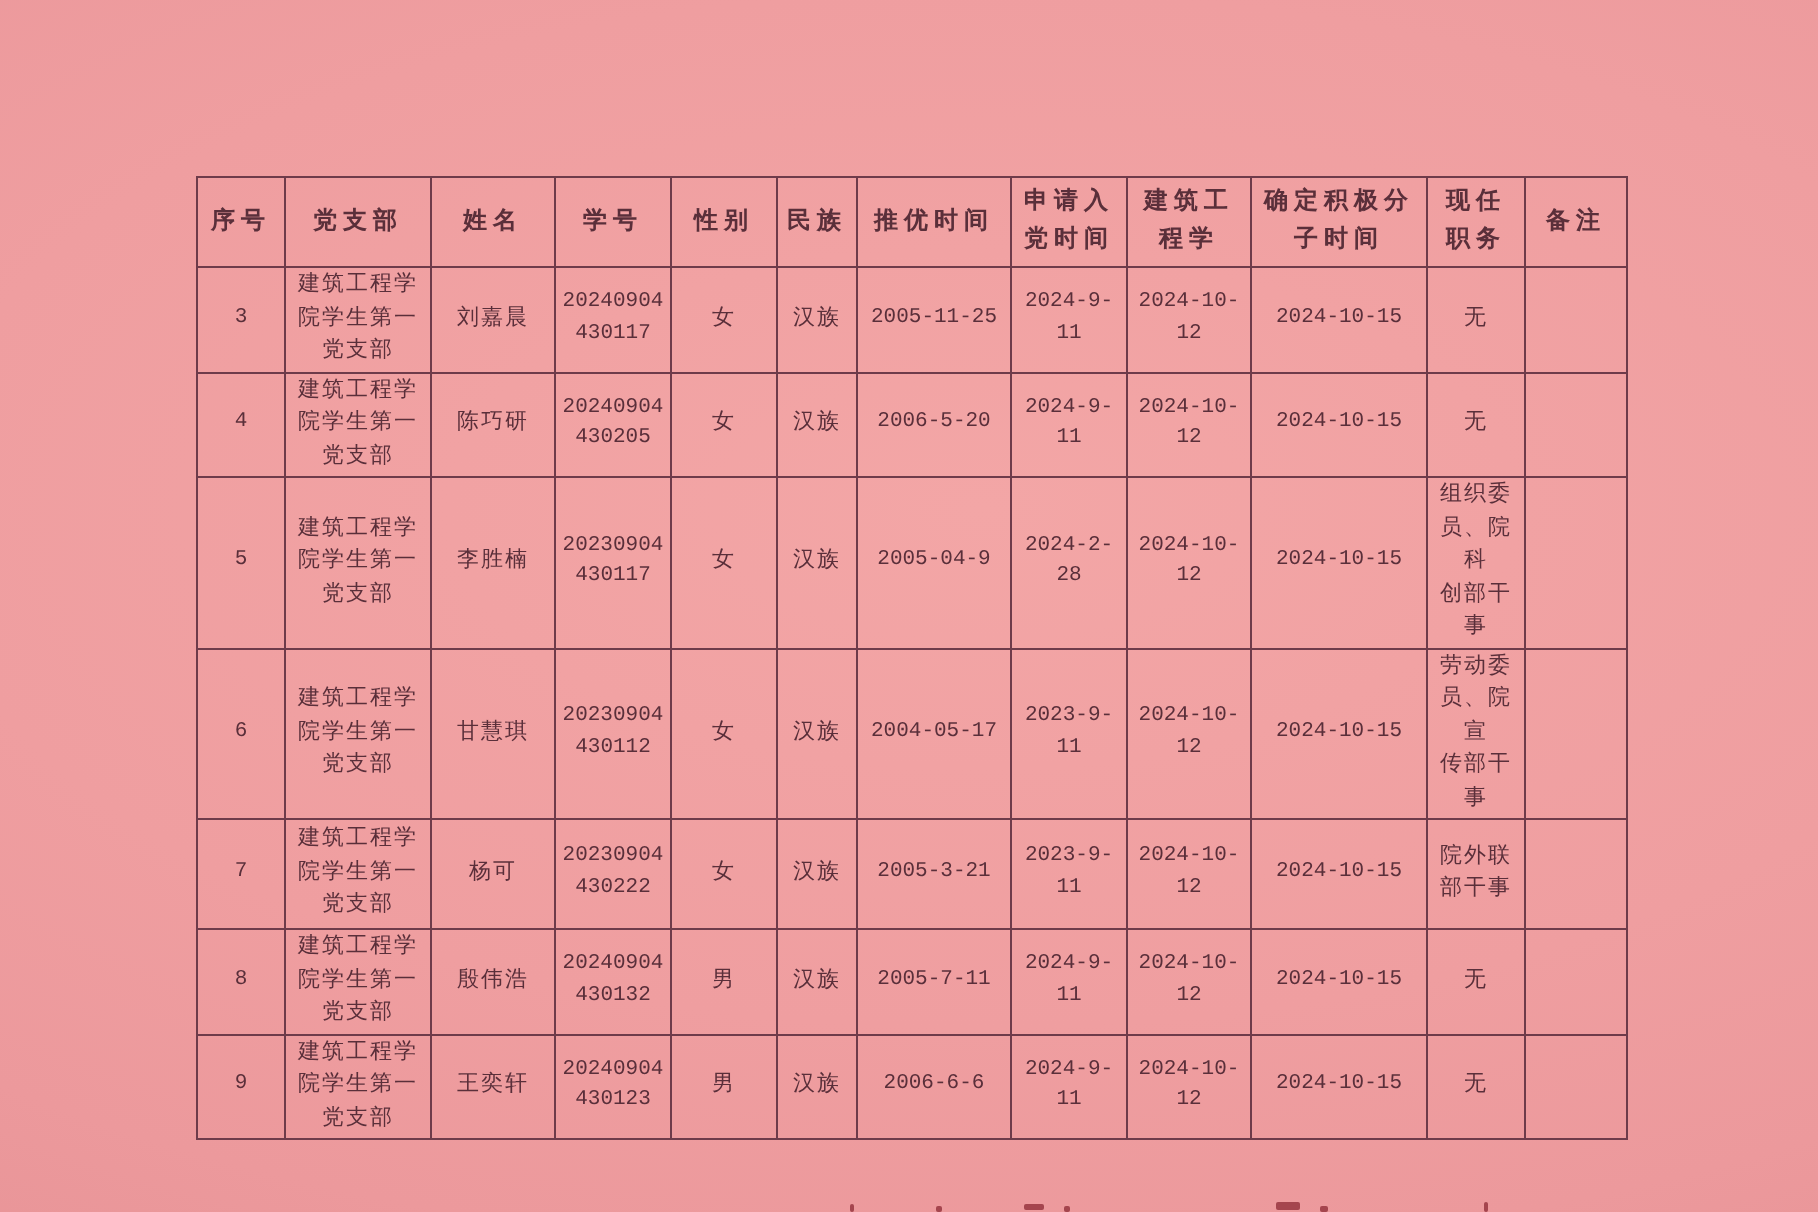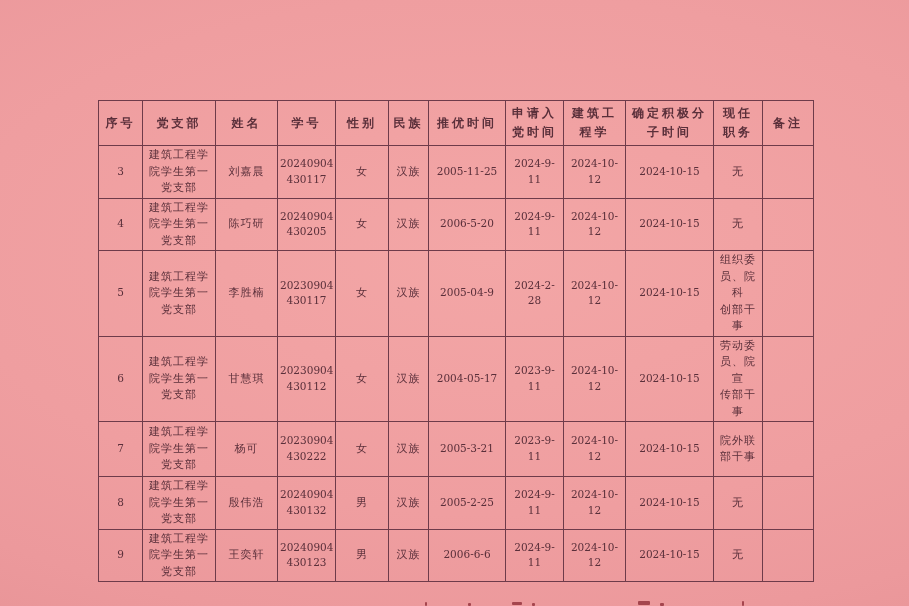--- a/index.html
+++ b/index.html
@@ -15,25 +15,26 @@
     inset: 0;
     width: 909px;
     height: 606px;
     background:
       radial-gradient(130% 95% at 54% 42%,
         #f3a6a6 0%, #ef9ea0 45%, #ec999c 65%, #e69295 85%, #de8a8f 100%);
   }
   table.roster {
     position: absolute;
     left: 98px;
-    top: 100px;
+    top: 88px;
     width: 715px;
     border-collapse: collapse;
     table-layout: fixed;
     background: transparent;
+    font-family: Liberation Mono, monospace;
   }
   table.roster th, table.roster td {
     border: 1.5px solid #6e3b4a;
     text-align: center;
     vertical-align: middle;
     color: #5a2f3a;
     white-space: pre-line;
     padding: 1px 2px;
     overflow: hidden;
   }
@@ -200,21 +201,21 @@
         <tr style="height: 49px;">
           <td>8</td>
           <td class="cjk">建筑工程学
 院学生第一
 党支部</td>
           <td class="cjk">殷伟浩</td>
           <td>20240904
 430132</td>
           <td class="cjk">男</td>
           <td class="cjk">汉族</td>
-          <td>2005-2-25</td>
+          <td>2005-7-11</td>
           <td>2024-9-11</td>
           <td>2024-10-12</td>
           <td>2024-10-15</td>
           <td class="cjk">无</td>
           <td></td>
         </tr>
         <tr style="height: 51px;">
           <td>9</td>
           <td class="cjk">建筑工程学
 院学生第一

